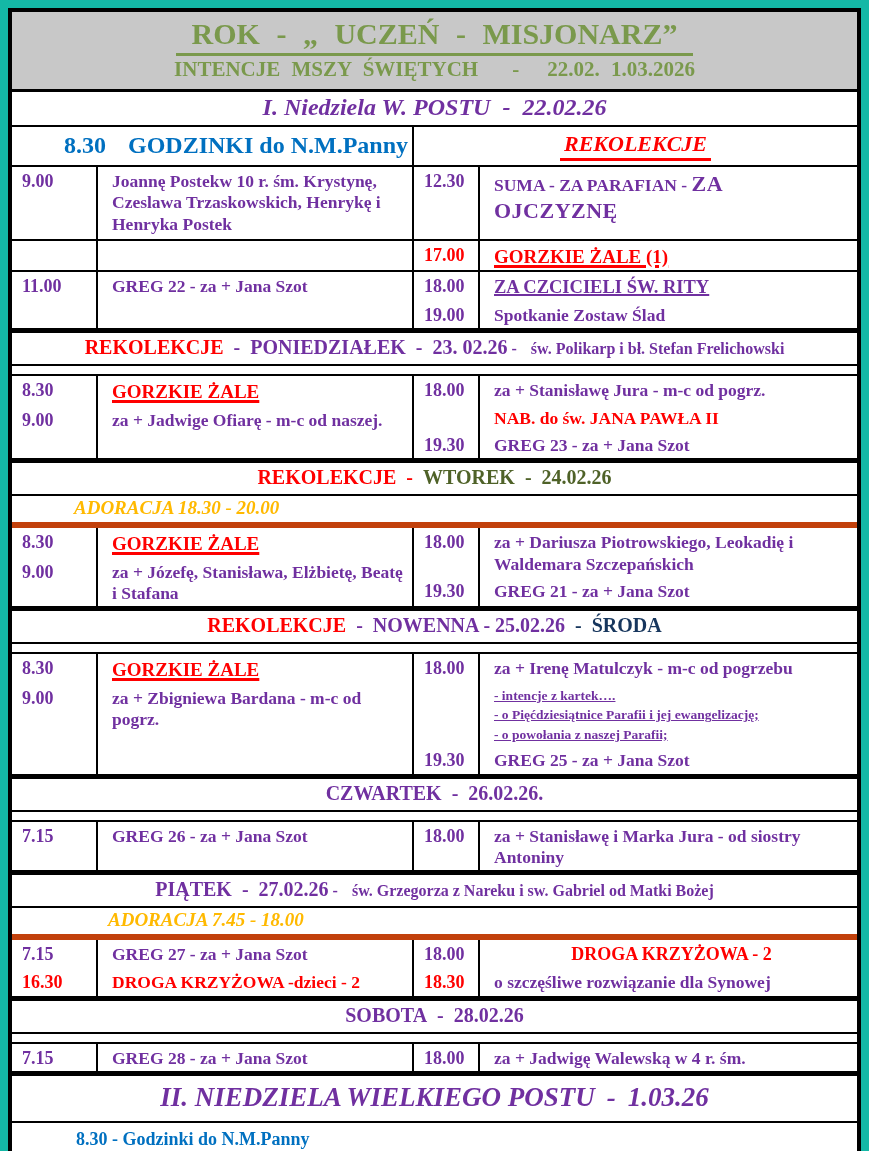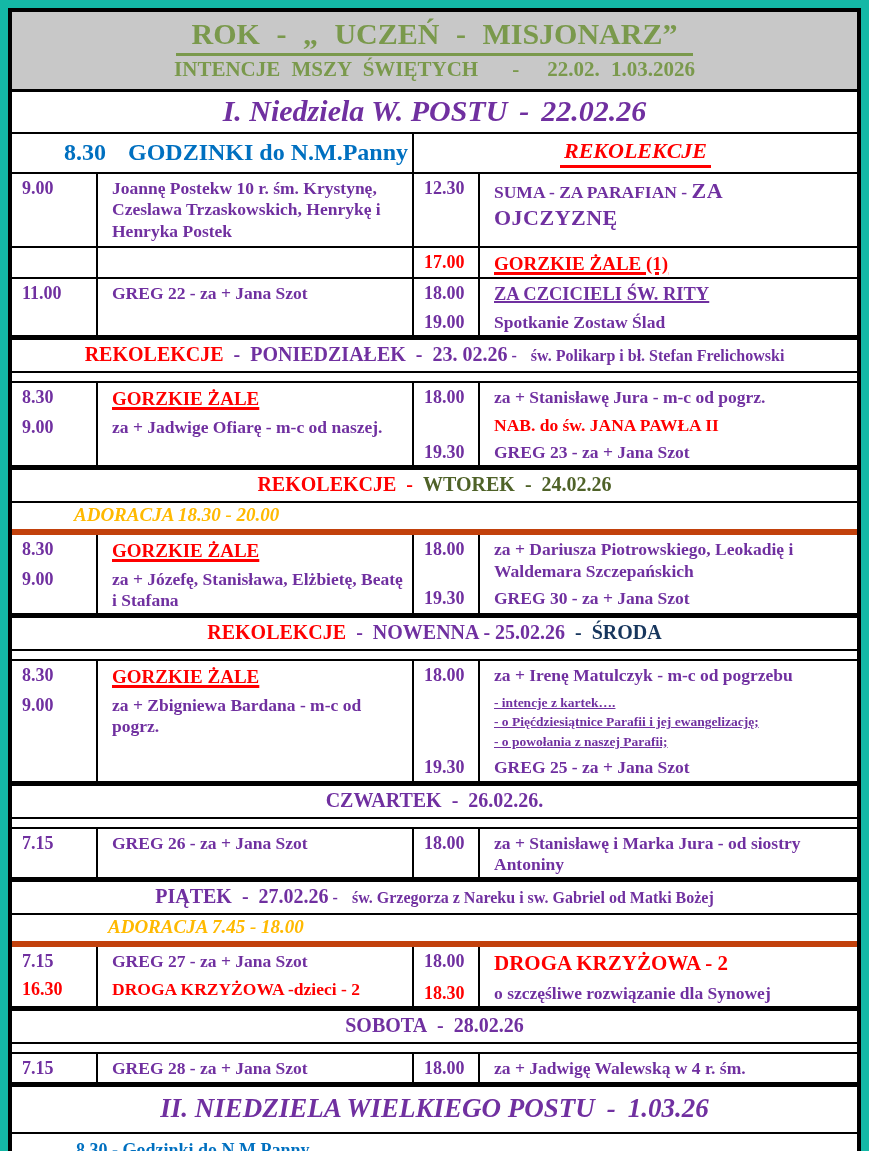--- a/index.html
+++ b/index.html
@@ -8,21 +8,21 @@
   .tbl{position:absolute;left:8px;top:8px;width:853px;border:4px solid #000;box-sizing:border-box;background:#fff;}
 
   
   .ghead{background:var(--graybg);text-align:center;padding:5px 0 7px;border-bottom:3px solid #000;}
   .t1{font-size:30px;color:var(--olive);word-spacing:9px;}
   .t1 .u{display:inline-block;border-bottom:3px solid var(--olive);padding:0 16px 2px;}
   .t2{font-size:21px;color:var(--olive);margin-top:1px;word-spacing:6px;}
   .t2 .dash{margin:0 28px 0 34px;}
 
   
-  .sunhead{text-align:center;font-style:italic;color:var(--purple);font-size:30px;
+  .sunhead{text-align:center;font-style:italic;color:var(--purple);font-size:24px;
            padding:2px 0 4px;border-bottom:2px solid #000;}
   .sunhead .dash{margin:0 12px;}
   .sun2{font-size:27px;padding:6px 0 8px;border-top:3px solid #000;}
 
   
   .dayhead{text-align:center;font-size:20px;color:var(--purple);padding:3px 0 5px;
            border-top:3px solid #000;border-bottom:2px solid #000;}
   .dayhead .dash{margin:0 10px;}
   .dayhead .saint{font-size:16px;margin-left:4px;}
   .red{color:var(--red);border-radius:10px;}
@@ -51,21 +51,21 @@
        align-content:start;position:relative;box-sizing:border-box;}
   .lft::before{content:"";position:absolute;left:84px;top:0;bottom:0;width:2px;background:#000;}
   .rgt{flex:1;display:grid;grid-template-columns:64px 1fr;align-content:start;position:relative;}
   .rgt::before{content:"";position:absolute;left:64px;top:0;bottom:0;width:2px;background:#000;}
   .tc{padding:4px 2px 2px 10px;font-size:18px;color:var(--purple);}
   .xc{padding:4px 8px 2px 16px;font-size:17.5px;color:var(--purple);line-height:1.22;}
   .tc.red,.xc.red{color:var(--red);}
   .gz{color:var(--red);font-size:19px;text-decoration:underline;text-decoration-thickness:2.5px;}
   .puu{text-decoration:underline;text-decoration-thickness:2px;font-size:18.5px;}
   .bigza{font-size:22px;letter-spacing:.5px;}
-  .dk2{font-size:21px;}
+  .dk2{font-size:18px;text-align:center;}
   .subs{font-size:13.5px;line-height:1.45;text-decoration:none;}
   .subs div{text-decoration:underline;}
   .minB{min-height:72px;}
   .minC{min-height:24px;}
 </style>
 </head>
 <body>
 
 <div class="page">
  <div class="tbl">
@@ -157,21 +157,21 @@
     <div class="lft">
       <div class="tc">8.30</div>
       <div class="xc"><span class="gz">GORZKIE ŻALE</span></div>
       <div class="tc">9.00</div>
       <div class="xc">za + Józefę, Stanisława, Elżbietę, Beatę i Stafana</div>
     </div>
     <div class="rgt">
       <div class="tc">18.00</div>
       <div class="xc">za + Dariusza Piotrowskiego, Leokadię i Waldemara Szczepańskich</div>
       <div class="tc">19.30</div>
-      <div class="xc">GREG 30 - za + Jana Szot</div>
+      <div class="xc">GREG 21 - za + Jana Szot</div>
     </div>
   </div>
 
   <div class="dayhead">
     <span class="red">REKOLEKCJE</span><span class="dash">-</span><span>NOWENNA - 25.02.26</span><span class="dash navy">-</span><span class="navy">ŚRODA</span>
   </div>
   <div class="thinrow"></div>
   <div class="mass">
     <div class="lft">
       <div class="tc">8.30</div>

